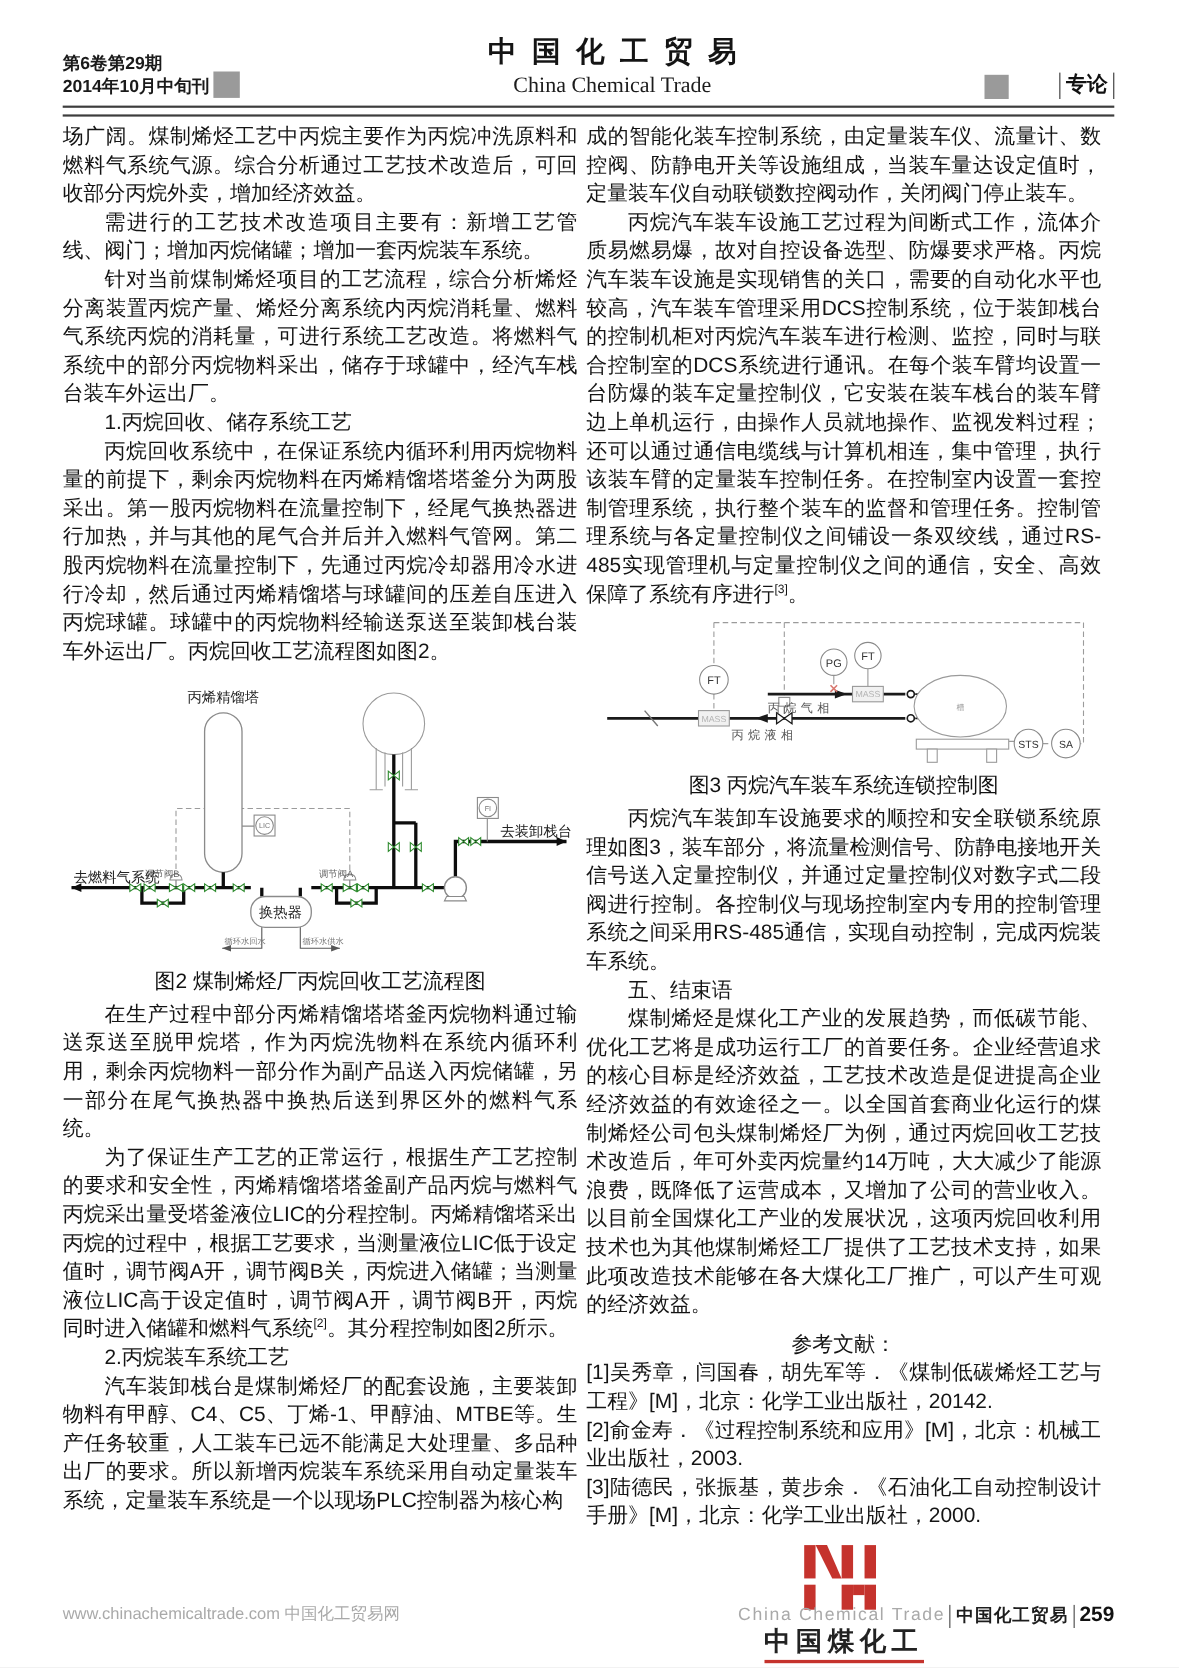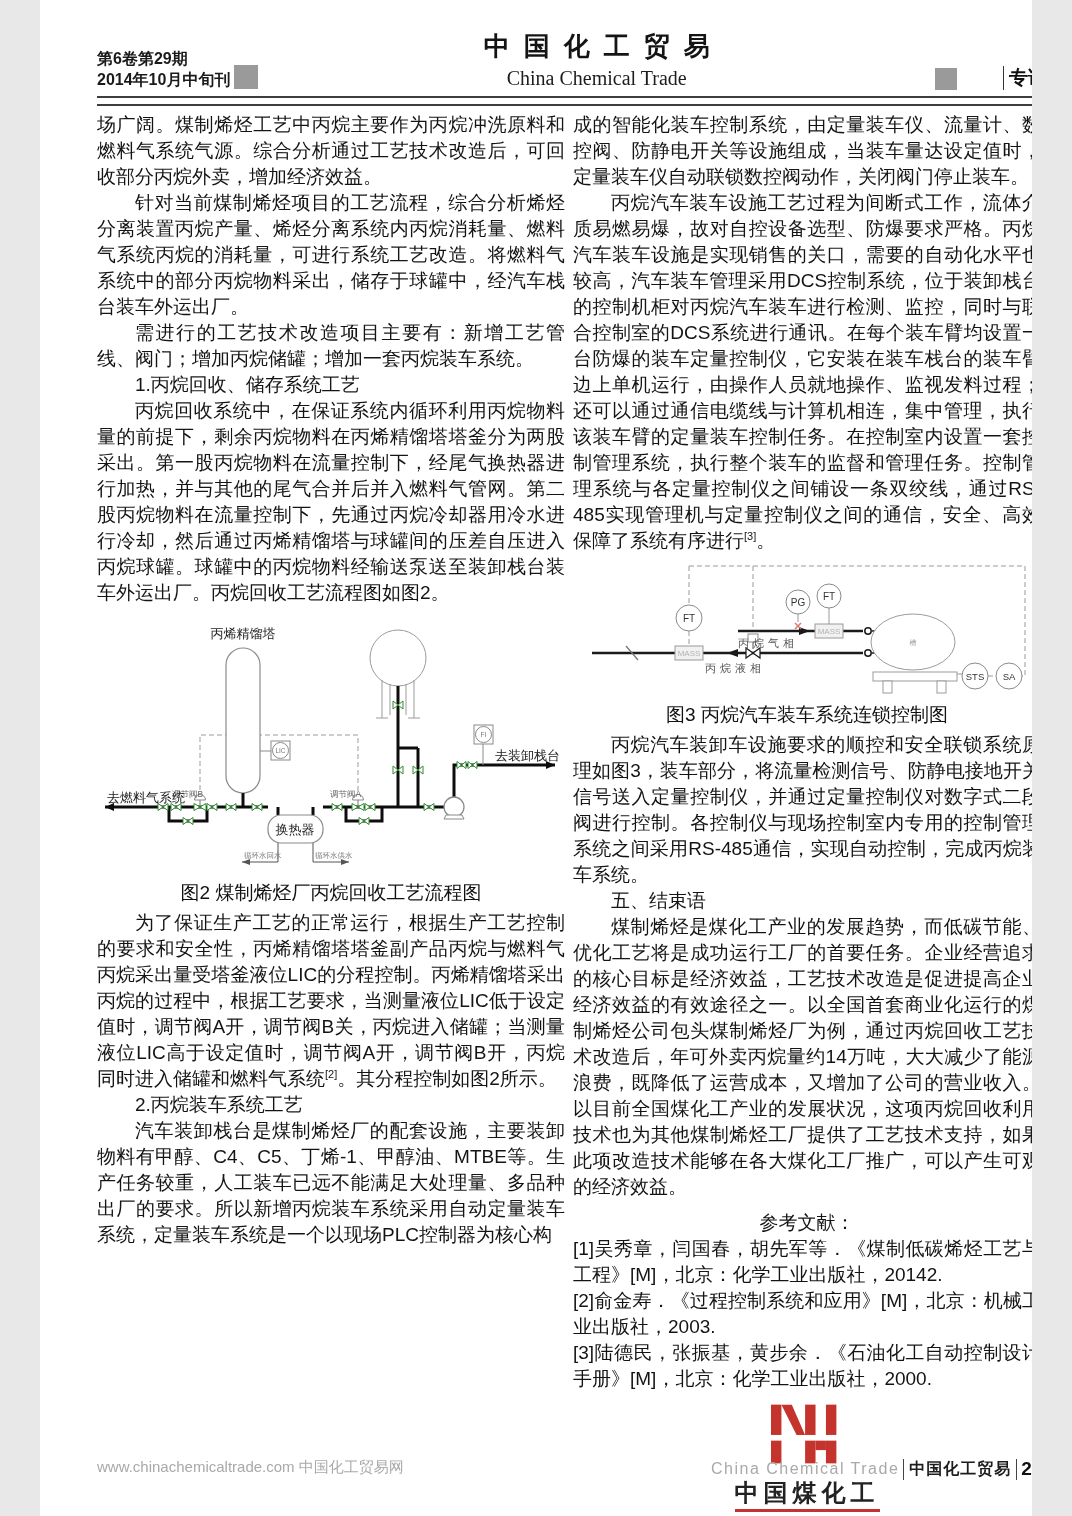--- a/index.html
+++ b/index.html
@@ -1,16 +1,16 @@
 <!DOCTYPE html>
 <html><head>
 <meta charset="utf-8">
 <style>
   html,body{margin:0;padding:0;background:#e8e8e8;}
-  .page{position:relative;width:992px;height:1516px;background:#ffffff;margin:0 auto;
+  .page{position:relative;width:1072px;height:1516px;background:#ffffff;margin:0 auto;
         font-family:"Liberation Sans","DejaVu Sans",sans-serif;color:#111;overflow:hidden;}
   
   .header{position:absolute;top:28px;left:57px;width:956px;height:62px;
           display:flex;justify-content:space-between;align-items:flex-end;}
   .hdr-left{font-size:16px;font-weight:600;line-height:21px;color:#1a1a1a;
             display:flex;align-items:flex-end;gap:4px;}
   .hdr-left .sq{width:24px;height:24px;background:#9a9a9a;display:inline-block;margin-bottom:1px;}
   .hdr-center{text-align:center;flex:1;}
   .hdr-center .cn{font-size:26px;font-weight:600;letter-spacing:14px;padding-left:14px;color:#141414;}
   .hdr-center .en{font-family:"Liberation Serif","DejaVu Serif",serif;font-size:20px;color:#1c1c1c;margin-top:3px;}
@@ -71,22 +71,22 @@
       <span class="sq"></span>
       <span class="tag">专论</span>
     </div>
   </div>
   <div class="rule"></div>
 
   <div class="columns">
 
     <div class="col">
       <p>场广阔。煤制烯烃工艺中丙烷主要作为丙烷冲洗原料和燃料气系统气源。综合分析通过工艺技术改造后，可回收部分丙烷外卖，增加经济效益。</p>
+      <p class="ind">需进行的工艺技术改造项目主要有：新增工艺管线、阀门；增加丙烷储罐；增加一套丙烷装车系统。</p>
       <p class="ind">针对当前煤制烯烃项目的工艺流程，综合分析烯烃分离装置丙烷产量、烯烃分离系统内丙烷消耗量、燃料气系统丙烷的消耗量，可进行系统工艺改造。将燃料气系统中的部分丙烷物料采出，储存于球罐中，经汽车栈台装车外运出厂。</p>
-      <p class="ind">需进行的工艺技术改造项目主要有：新增工艺管线、阀门；增加丙烷储罐；增加一套丙烷装车系统。</p>
       <p class="ind">1.丙烷回收、储存系统工艺</p>
       <p class="ind">丙烷回收系统中，在保证系统内循环利用丙烷物料量的前提下，剩余丙烷物料在丙烯精馏塔塔釜分为两股采出。第一股丙烷物料在流量控制下，经尾气换热器进行加热，并与其他的尾气合并后并入燃料气管网。第二股丙烷物料在流量控制下，先通过丙烷冷却器用冷水进行冷却，然后通过丙烯精馏塔与球罐间的压差自压进入丙烷球罐。球罐中的丙烷物料经输送泵送至装卸栈台装车外运出厂。丙烷回收工艺流程图如图2。</p>
 
       <figure>
         <svg class="fig-svg" width="468" height="268" viewBox="0 0 468 268">
 
           <g stroke="#9b9b9b" stroke-width="1" stroke-dasharray="5 3" fill="none">
             <path d="M103,188 V125 H261 V188"></path>
           </g>
 
@@ -184,20 +184,21 @@
             <circle cx="386.5" cy="124.5" r="8" fill="none" stroke="#8a8a8a" stroke-width="1"></circle>
             <text x="386.5" y="127" text-anchor="middle" font-size="6.5" fill="#777">FI</text>
           </g>
 
           <text x="10" y="192" font-size="13" fill="#222">去燃料气系统</text>
           <text x="398" y="150" font-size="13" fill="#222">去装卸栈台</text>
         </svg>
         <figcaption>图2 煤制烯烃厂丙烷回收工艺流程图</figcaption>
       </figure>
 
+      <p class="ind">在生产过程中部分丙烯精馏塔塔釜丙烷物料通过输送泵送至脱甲烷塔，作为丙烷洗物料在系统内循环利用，剩余丙烷物料一部分作为副产品送入丙烷储罐，另一部分在尾气换热器中换热后送到界区外的燃料气系统。</p>
       <p class="ind"><span>为了保证生产工艺的正常运行，根据生产工艺控制的要求和安全性，丙烯精馏塔塔釜副产品丙烷与燃料气丙烷采出量受塔釜液位LIC的分程控制。丙烯精馏塔采出丙烷的过程中，根据工艺要求，当测量液位LIC低于设定值时，调节阀A开，调节阀B关，丙烷进入储罐；当测量液位LIC高于设定值时，调节阀A开，调节阀B开，丙烷同时进入储罐和燃料气系统</span><sup class="ref">[2]</sup><span>。其分程控制如图2所示。</span></p>
       <p class="ind">2.丙烷装车系统工艺</p>
       <p class="ind">汽车装卸栈台是煤制烯烃厂的配套设施，主要装卸物料有甲醇、C4、C5、丁烯-1、甲醇油、MTBE等。生产任务较重，人工装车已远不能满足大处理量、多品种出厂的要求。所以新增丙烷装车系统采用自动定量装车系统，定量装车系统是一个以现场PLC控制器为核心构</p>
     </div>
 
     <div class="col">
       <p>成的智能化装车控制系统，由定量装车仪、流量计、数控阀、防静电开关等设施组成，当装车量达设定值时，定量装车仪自动联锁数控阀动作，关闭阀门停止装车。</p>
       <p class="ind"><span>丙烷汽车装车设施工艺过程为间断式工作，流体介质易燃易爆，故对自控设备选型、防爆要求严格。丙烷汽车装车设施是实现销售的关口，需要的自动化水平也较高，汽车装车管理采用DCS控制系统，位于装卸栈台的控制机柜对丙烷汽车装车进行检测、监控，同时与联合控制室的DCS系统进行通讯。在每个装车臂均设置一台防爆的装车定量控制仪，它安装在装车栈台的装车臂边上单机运行，由操作人员就地操作、监视发料过程；还可以通过通信电缆线与计算机相连，集中管理，执行该装车臂的定量装车控制任务。在控制室内设置一套控制管理系统，执行整个装车的监督和管理任务。控制管理系统与各定量控制仪之间铺设一条双绞线，通过RS-485实现管理机与定量控制仪之间的通信，安全、高效保障了系统有序进行</span><sup class="ref">[3]</sup><span>。</span></p>
 
       <figure>

